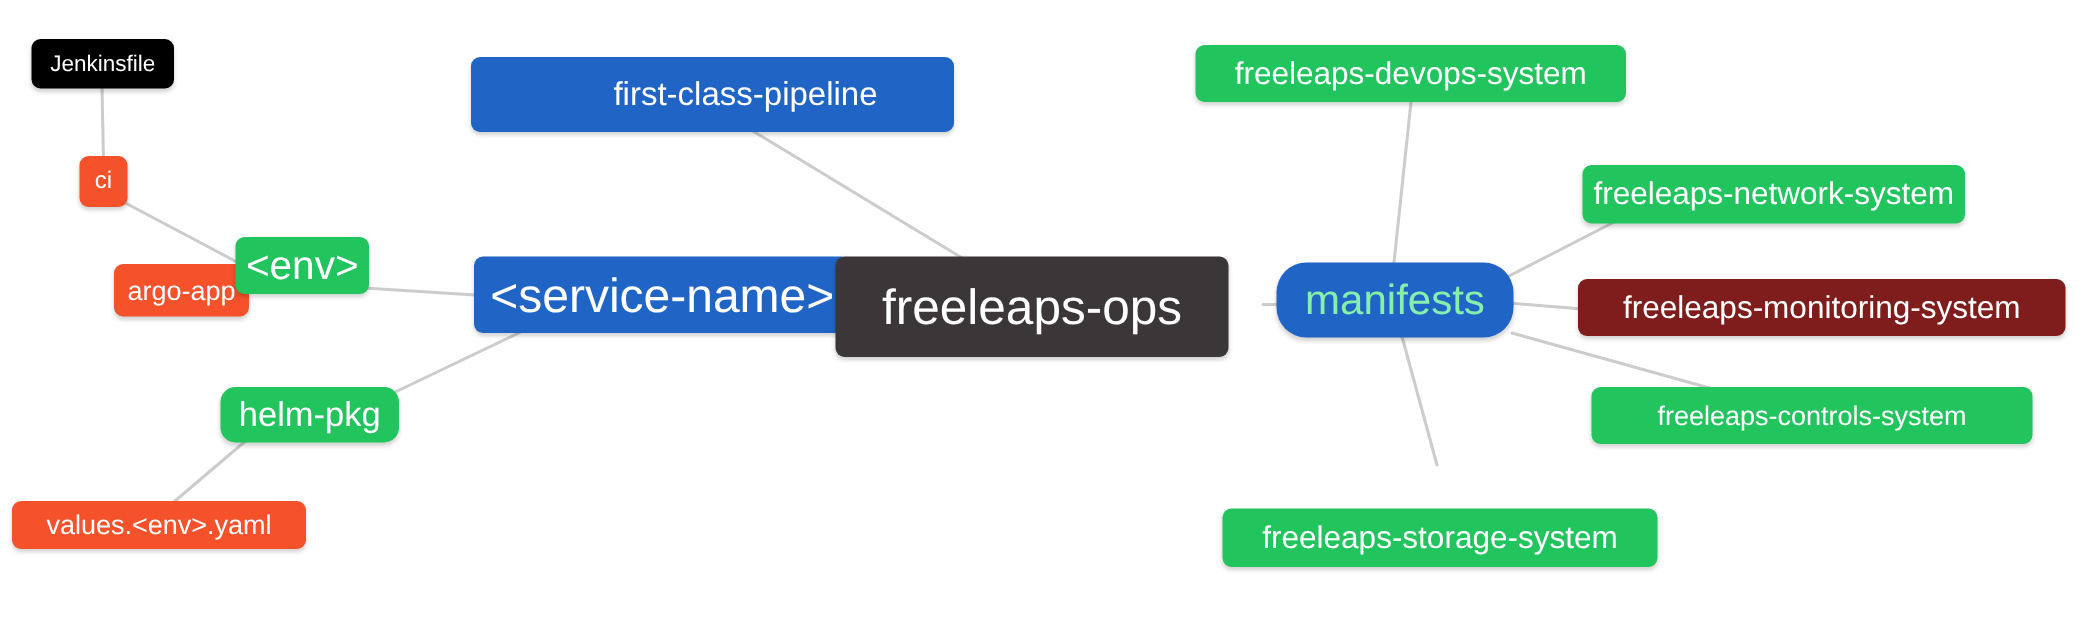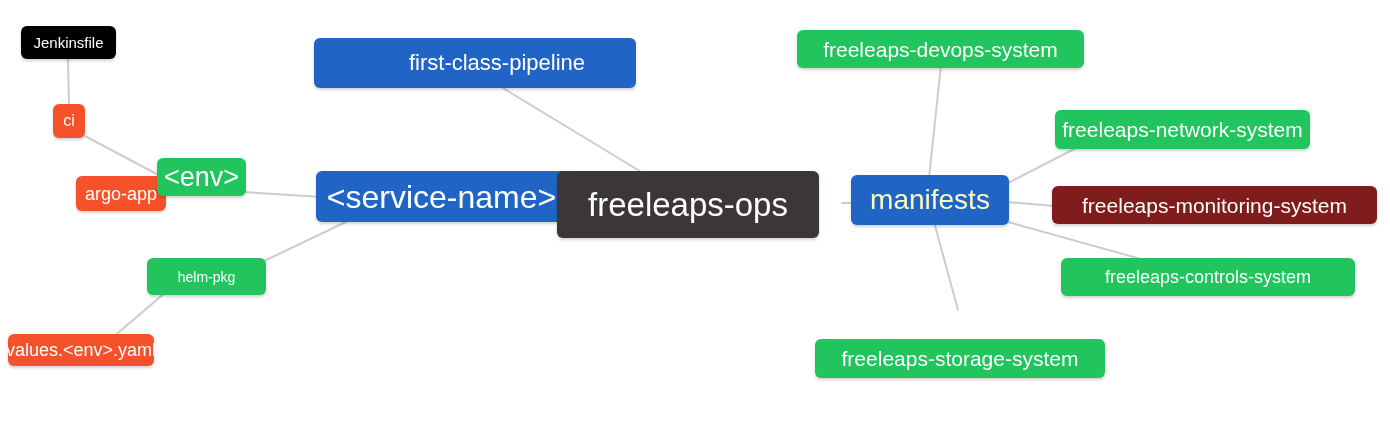--- a/index.html
+++ b/index.html
@@ -39,24 +39,24 @@
       <line x1="1006" y1="184" x2="1080" y2="146" stroke="#cccccc" stroke-width="2" stroke-linecap="round"></line>
       <line x1="1006" y1="202" x2="1055" y2="206" stroke="#cccccc" stroke-width="2" stroke-linecap="round"></line>
       <line x1="1008" y1="222" x2="1148" y2="261" stroke="#cccccc" stroke-width="2" stroke-linecap="round"></line>
       <line x1="934" y1="222" x2="958" y2="310" stroke="#cccccc" stroke-width="2" stroke-linecap="round"></line>
     </svg>
 
 <div class="node" style="left: 21px; top: 26px; width: 95px; height: 33px; background: #000000; font-size: 15px; color: rgb(255, 255, 255);">Jenkinsfile</div>
     <div class="node" style="left: 53px; top: 104px; width: 32px; height: 34px; background: rgb(245, 81, 43); font-size: 16px; color: rgb(255, 255, 255);">ci</div>
     <div class="node" style="left: 32px; top: 176px; width: 90px; height: 35px; background: rgb(245, 81, 43); font-size: 18px; color: rgb(255, 255, 255); margin-left: 44px;">argo-app</div>
     <div class="node" style="left: 157px; top: 158px; width: 89px; height: 38px; background: rgb(34, 196, 94); font-size: 27px; color: rgb(255, 255, 255); text-align: right;">&lt;env&gt;</div>
-    <div class="node" style="left: 147px; top: 258px; width: 119px; height: 37px; background: rgb(34, 196, 94); font-size: 14px; color: rgb(255, 255, 255);">helm-pkg</div>
-    <div class="node" style="left: 8px; top: 334px; width: 146px; height: 32px; background: rgb(245, 81, 43); font-size: 18px; color: rgb(255, 255, 255);">values.&lt;env&gt;.yaml</div>
+    <div class="node" style="left: 147px; top: 258px; width: 119px; height: 37px; background: rgb(34, 196, 94); font-size: 23px; color: rgb(255, 255, 255); border-radius: 10px;">helm-pkg</div>
+    <div class="node" style="left: 8px; top: 334px; width: 196px; height: 32px; background: rgb(245, 81, 43); font-size: 18px; color: rgb(255, 255, 255);">values.&lt;env&gt;.yaml</div>
     <div class="node" style="left: 314px; top: 38px; width: 278px; height: 50px; background: rgb(32, 101, 197); font-size: 22px; color: rgb(255, 255, 255); padding-left: 44px;">first-class-pipeline</div>
     <div class="node" style="left: 316px; top: 171px; width: 251px; height: 51px; background: rgb(32, 101, 197); font-size: 32px; color: rgb(255, 255, 255);">&lt;service-name&gt;</div>
     <div class="node" style="left: 557px; top: 171px; width: 262px; height: 67px; background: rgb(59, 55, 56); font-size: 33px; color: rgb(255, 255, 255);">freeleaps-ops</div>
-    <div class="node" style="left: 851px; top: 175px; width: 158px; height: 50px; background: rgb(32, 101, 197); font-size: 28px; color: #fef9c3;">manifests</div>
+    <div class="node" style="left: 851px; top: 175px; width: 158px; height: 50px; background: rgb(32, 101, 197); font-size: 28px; color: #86efac; border-radius: 20px;">manifests</div>
     <div class="node" style="left: 797px; top: 30px; width: 287px; height: 38px; background: rgb(34, 196, 94); font-size: 21px; color: rgb(255, 255, 255);">freeleaps-devops-system</div>
     <div class="node" style="left: 1055px; top: 110px; width: 255px; height: 39px; background: rgb(34, 196, 94); font-size: 21px; color: rgb(255, 255, 255);">freeleaps-network-system</div>
     <div class="node" style="left: 1052px; top: 186px; width: 325px; height: 38px; background: #7f1d1d; font-size: 21px; color: rgb(255, 255, 255);">freeleaps-monitoring-system</div>
     <div class="node" style="left: 1061px; top: 258px; width: 294px; height: 38px; background: rgb(34, 196, 94); font-size: 18px; color: rgb(255, 255, 255);">freeleaps-controls-system</div>
     <div class="node" style="left: 815px; top: 307px; width: 290px; height: 39px; background: rgb(34, 196, 94); font-size: 21px; color: rgb(255, 255, 255); margin-top: 32px;">freeleaps-storage-system</div>
   </div>
 
 </body></html>

